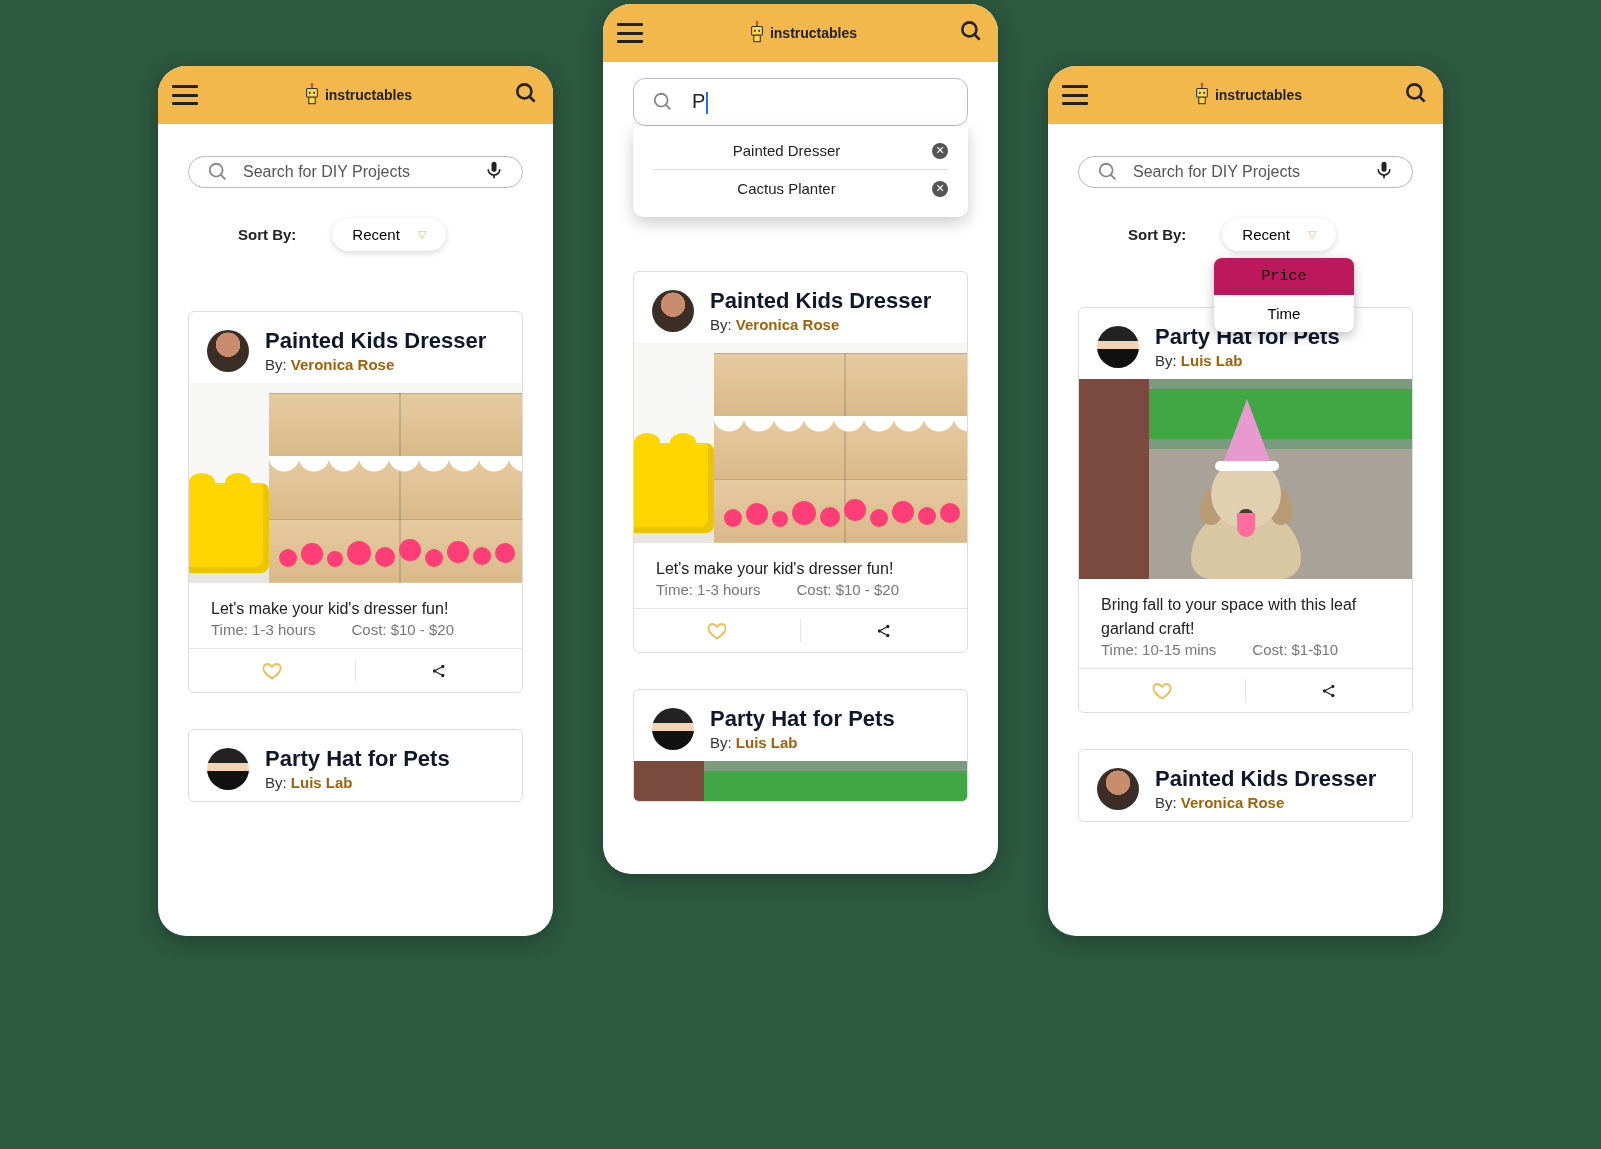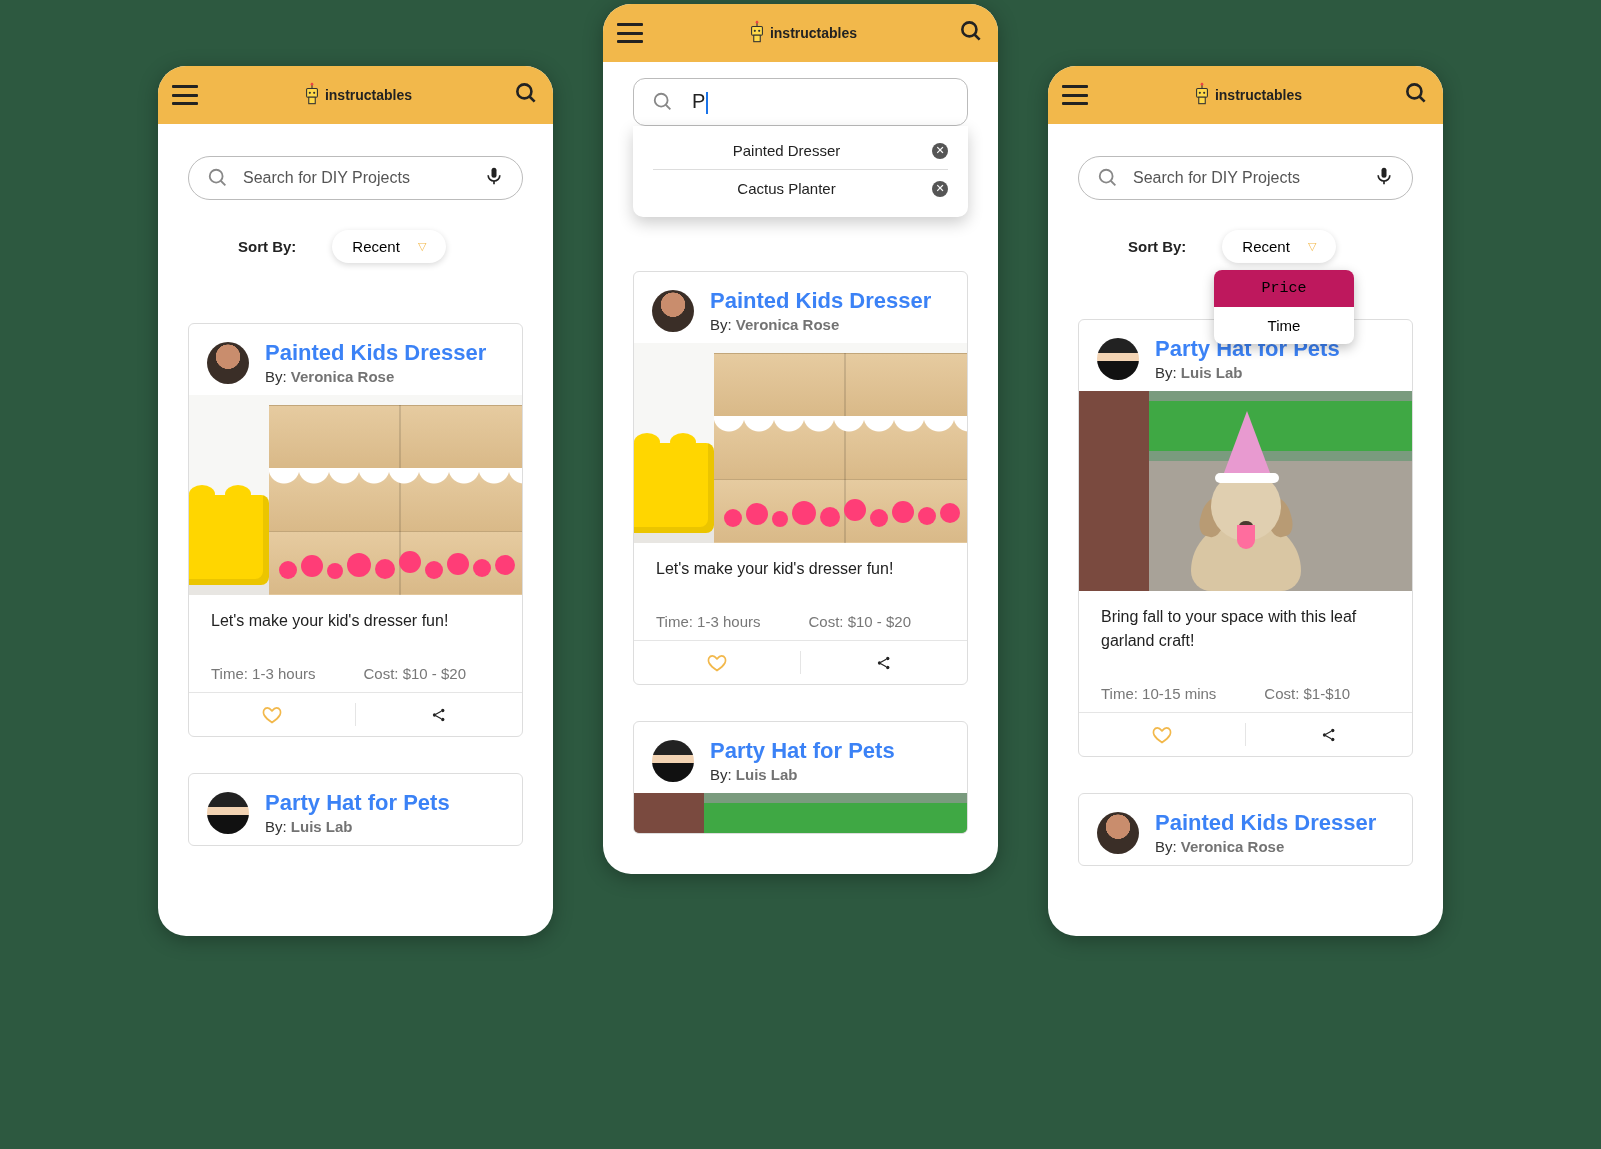--- a/index.html
+++ b/index.html
@@ -46,21 +46,21 @@
   .robot svg { width:100%; height:100%; }
   .search-icon-hdr { cursor:pointer; }
   .search-icon-hdr svg { width:26px; height:26px; }
 
   .content { padding: 32px 30px 0 30px; }
   .content2 { padding: 16px 30px 0 30px; }
 
   .searchbar {
     border:1.5px solid #bbb;
     border-radius: 30px;
-    height: 44px;
+    height: 32px;
     display:flex;
     align-items:center;
     padding: 0 18px;
     gap: 14px;
     background:#fff;
   }
   .searchbar svg.mag { width:22px; height:22px; fill:#888; flex-shrink:0;}
   .searchbar input {
     border:none; outline:none; flex:1; font-size:16px; color:#222;
     background:transparent;
@@ -133,27 +133,27 @@
   .card {
     border:1px solid #ddd; border-radius:6px; background:#fff; overflow:hidden;
   }
   .card-head {
     display:flex; align-items:center; gap:16px; padding:16px 18px 10px 18px;
   }
   .avatar {
     width:42px; height:42px; border-radius:50%; background:#ddd;
     flex-shrink:0; background-size:cover; background-position:center;
   }
-  .card-title { font-size:22px; font-weight:700; color:#3b82f6; }
+  .card-title { font-size:22px; font-weight:700; color:#0f172a; }
   .card-by { font-size:15px; color:#333; margin-top:2px;}
-  .card-by .author { color:#737373; font-weight:600;text-align:center; }
+  .card-by .author { color:#a16207; font-weight:600;text-align:center; }
   .card-img { width:100%; height:200px; position:relative; overflow:hidden;}
   .card-body { padding: 14px 22px 10px 22px; }
   .card-desc { font-size:16px; color:#222; line-height:1.5; }
-  .card-meta { display:flex; gap:48px; margin-top:32px; color:#777; font-size:15px;}
+  .card-meta { display:flex; gap:36px; margin-top:0; color:#777; font-size:15px;}
   .card-actions {
     border-top:1px solid #e5e5e5; display:flex; height:44px;
   }
   .action {
     flex:1; display:flex; align-items:center; justify-content:center;
     cursor:pointer; position:relative;
   }
   .action:first-child::after {
     content:""; position:absolute; right:0; top:10px; bottom:10px; width:1px; background:#e5e5e5;
   }

